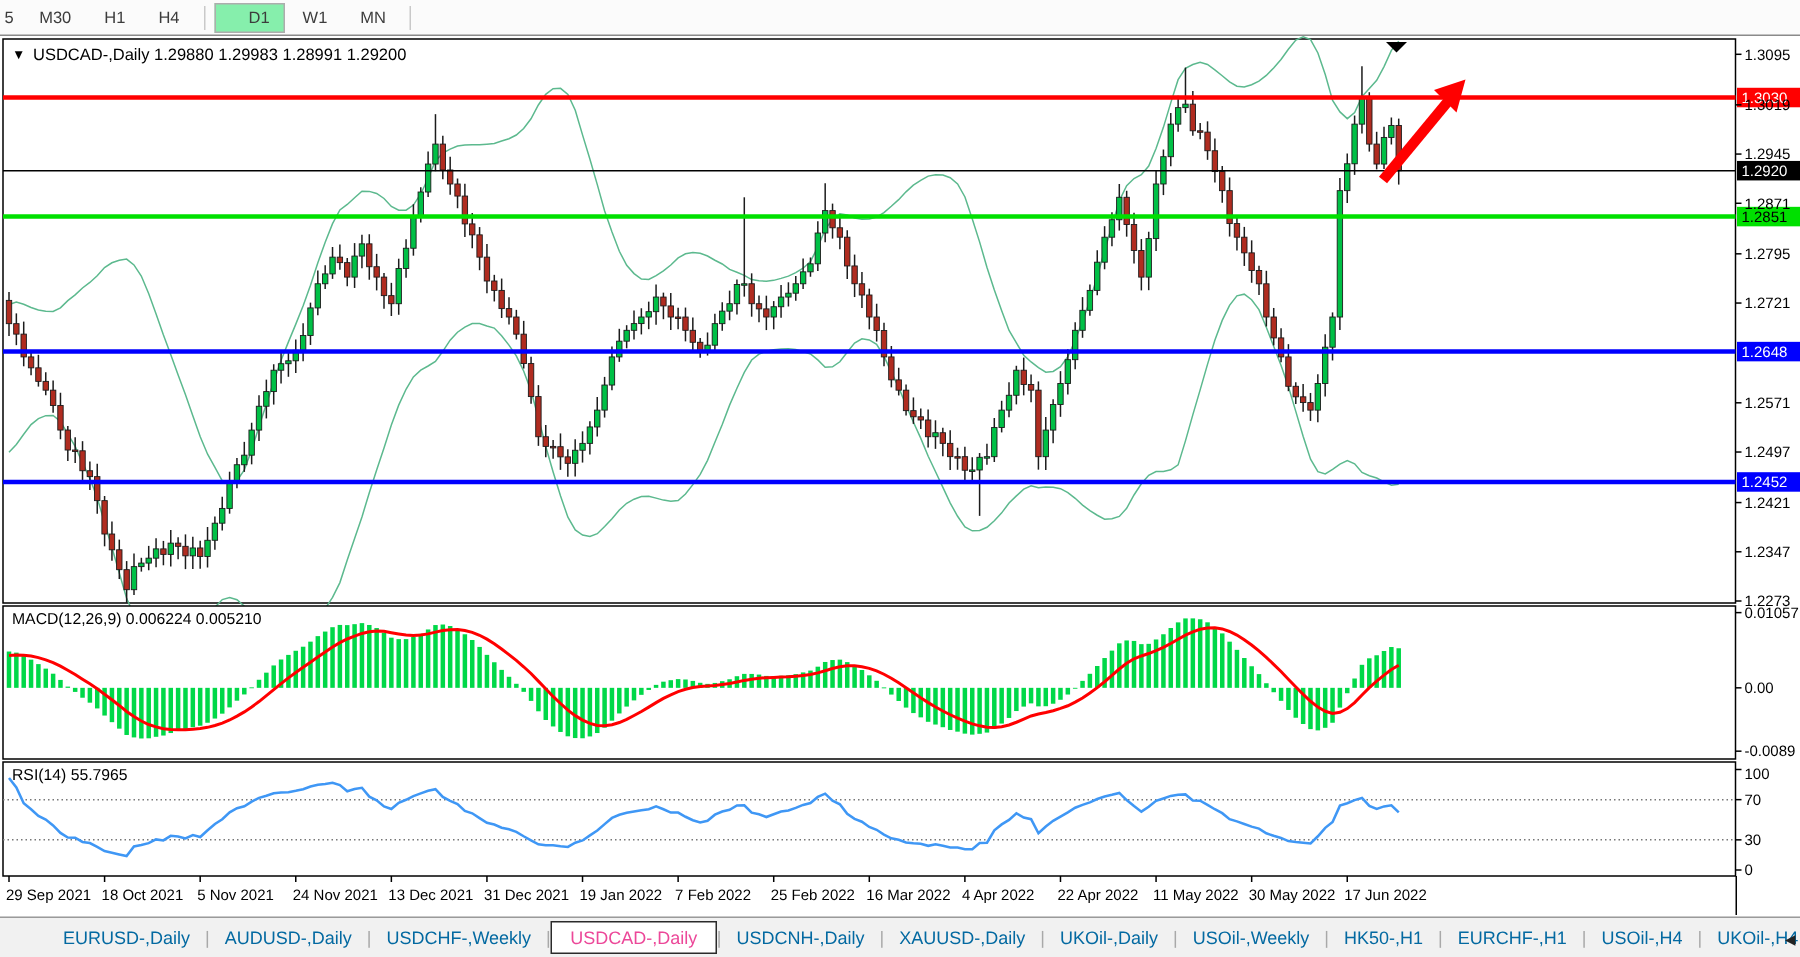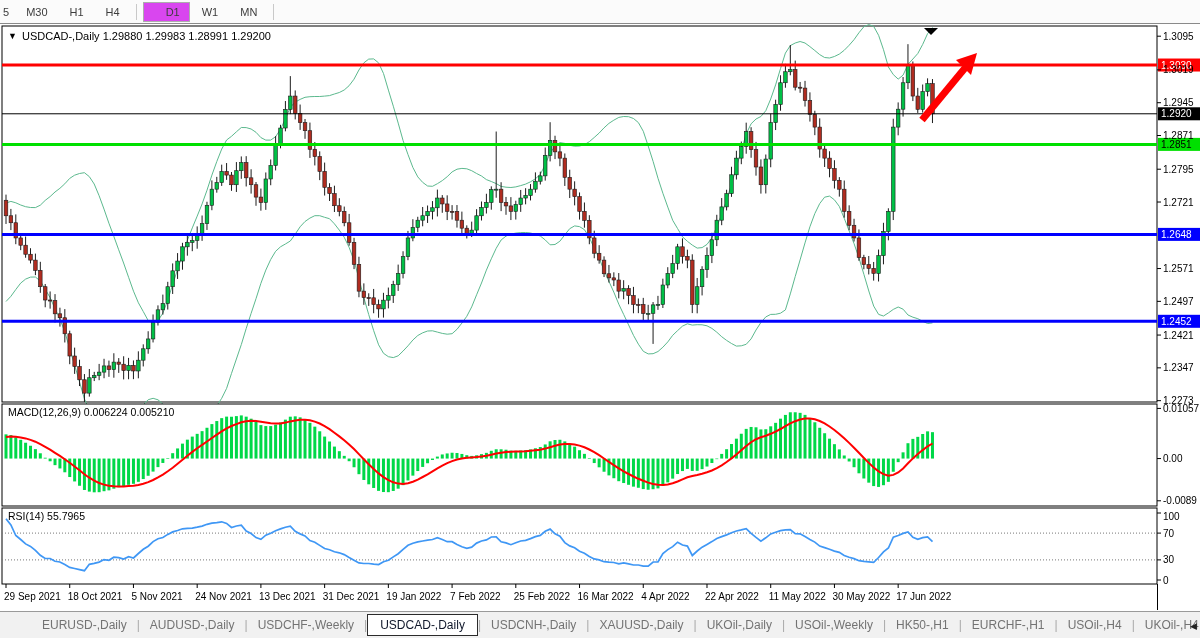--- a/index.html
+++ b/index.html
@@ -2,29 +2,29 @@
 <html><head>
 <meta charset="utf-8">
 <style>
   html,body{margin:0;padding:0;width:1200px;height:638px;overflow:hidden;background:#fff;
     font-family:"Liberation Sans",sans-serif;}
   #app{position:relative;width:1200px;height:638px;}
   
   #toolbar{position:absolute;top:0;left:0;width:1200px;height:23px;background:#fbfbfb;
     border-bottom:1px solid #8a8a8a;display:flex;align-items:center;}
   .tf-btn{font-size:11px;color:#3c3c3c;padding:3px 9px;margin:0 1px;border:1px solid transparent;cursor:default;}
-  .tf-btn.active{background:#d946ef;border:1px solid #adadad;padding-left:22px;}
+  .tf-btn.active{background:#86efac;border:1px solid #adadad;padding-left:22px;}
   .tf-sep{width:1px;height:16px;background:#c9c9c9;margin:0 5px;}
   
   #chart-wrap{position:absolute;top:24px;left:0;width:1200px;height:586px;background:#fff;}
   
   #tabbar{position:absolute;bottom:0;left:0;width:1200px;height:27px;background:#f1f1f1;
     border-top:1px solid #9a9a9a;display:flex;align-items:center;padding-left:32px;box-sizing:border-box;}
-  .tab{font-size:12px;color:#737373;padding:3px 10px;white-space:nowrap;cursor:default;}
-  .tab.active{background:#fff;border:1px solid #2b2b2b;color:#0f172a;padding:3px 12px;}
+  .tab{font-size:12px;color:#0369a1;padding:3px 10px;white-space:nowrap;cursor:default;}
+  .tab.active{background:#fff;border:1px solid #2b2b2b;color:#ec4899;padding:3px 12px;}
   .tab-sep{color:#a9a9a9;font-size:12px;}
   #tab-scroll-left{position:absolute;right:3px;top:9px;font-size:9px;color:#222;cursor:default;}
 </style>
 </head>
 <body>
 
 <div id="app">
   <div id="toolbar">
       <div class="tf-btn" style="padding: 3px 4px 3px 1px;">5</div>
       <div class="tf-btn">M30</div>

